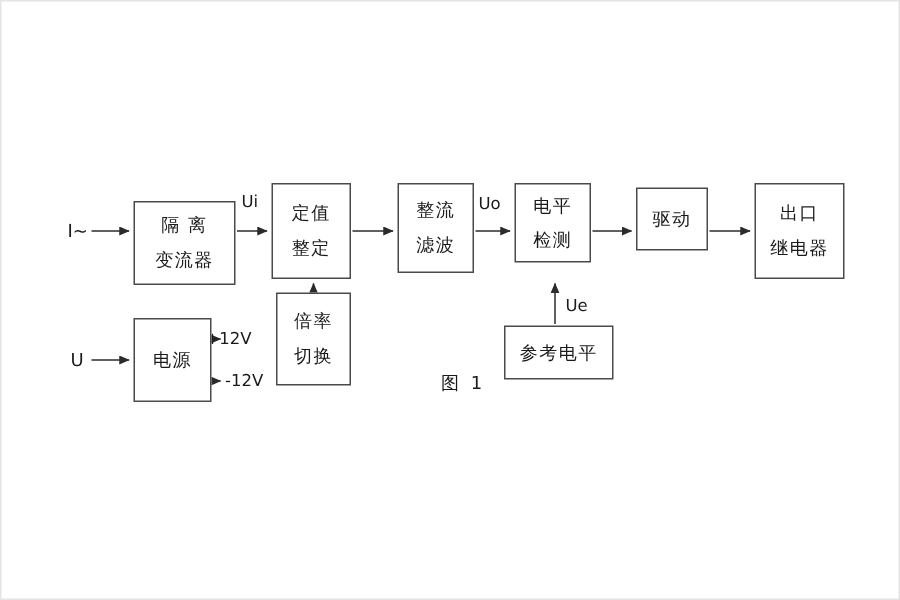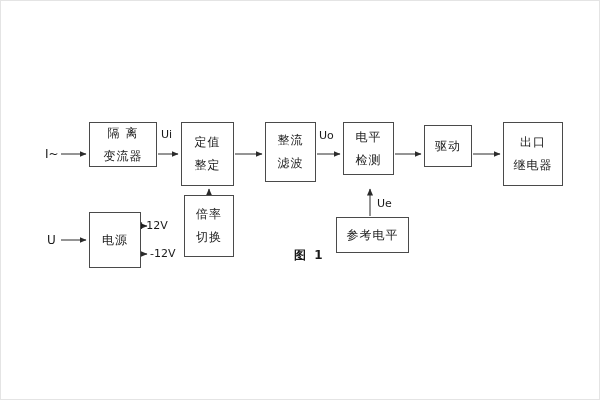--- a/index.html
+++ b/index.html
@@ -28,21 +28,21 @@
     text-align: center;
     white-space: nowrap;
   }
   .lbl {
     position: absolute;
     font-size: 12px;
     line-height: 14px;
     white-space: nowrap;
   }
   .sig { font-size: 11px; }
-  .caption { font-size: 12px; letter-spacing: 2px; font-weight: bold; }
+  .caption { font-size: 12px; letter-spacing: 2px; }
 </style>
 </head>
 <body>
 
 <div class="frame">
 
   <svg class="wires" viewBox="0 0 600 400" aria-hidden="true">
     <defs>
       <marker id="ah" markerWidth="8" markerHeight="8" refX="6.5" refY="3" orient="auto">
         <path d="M0,0 L7,3 L0,6 Z" fill="#2b2b2b"></path>
@@ -67,21 +67,21 @@
 
   <span class="lbl" style="left:44px; top:146px;">I~</span>
   <span class="lbl" style="left:46px; top:232px;">U</span>
 
   <span class="lbl sig" style="left:160px; top:127px;">Ui</span>
   <span class="lbl sig" style="left:318px; top:128px;">Uo</span>
   <span class="lbl sig" style="left:376px; top:196px;">Ue</span>
   <span class="lbl sig" style="left:136px; top:218px;">+12V</span>
   <span class="lbl sig" style="left:149px; top:246px;">-12V</span>
 
-  <div class="block" style="left:88px; top:121px; width:68px; height:45px;">
+  <div class="block" style="left:88px; top:133px; width:68px; height:56px;">
     <span>隔 离</span>
     <span>变流器</span>
   </div>
 
   <div class="block" style="left:180px; top:121px; width:53px; height:64px;">
     <span>定值</span>
     <span>整定</span>
   </div>
 
   <div class="block" style="left:264px; top:121px; width:51px; height:60px;">

